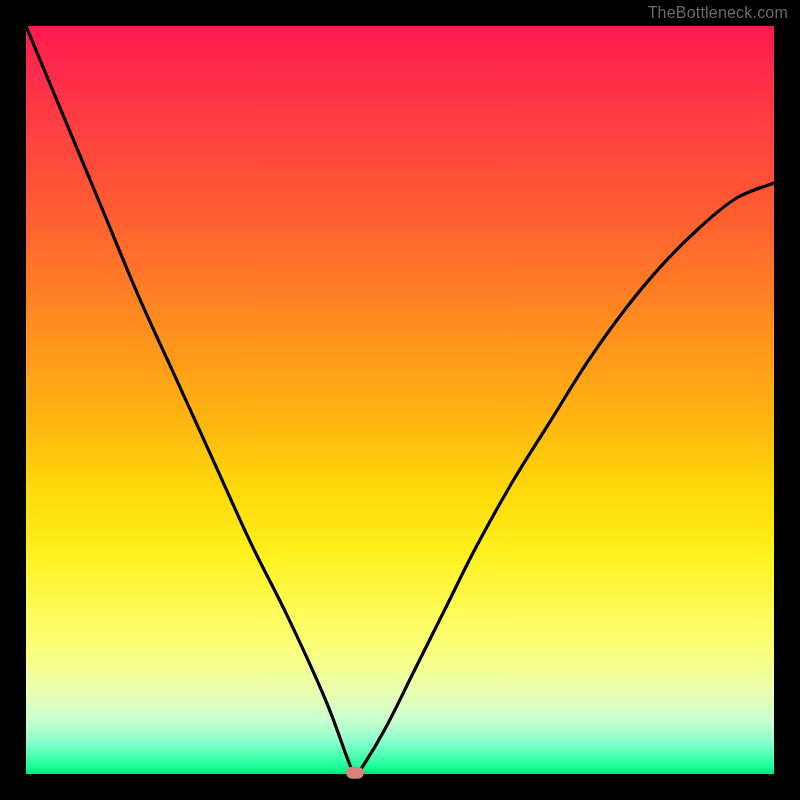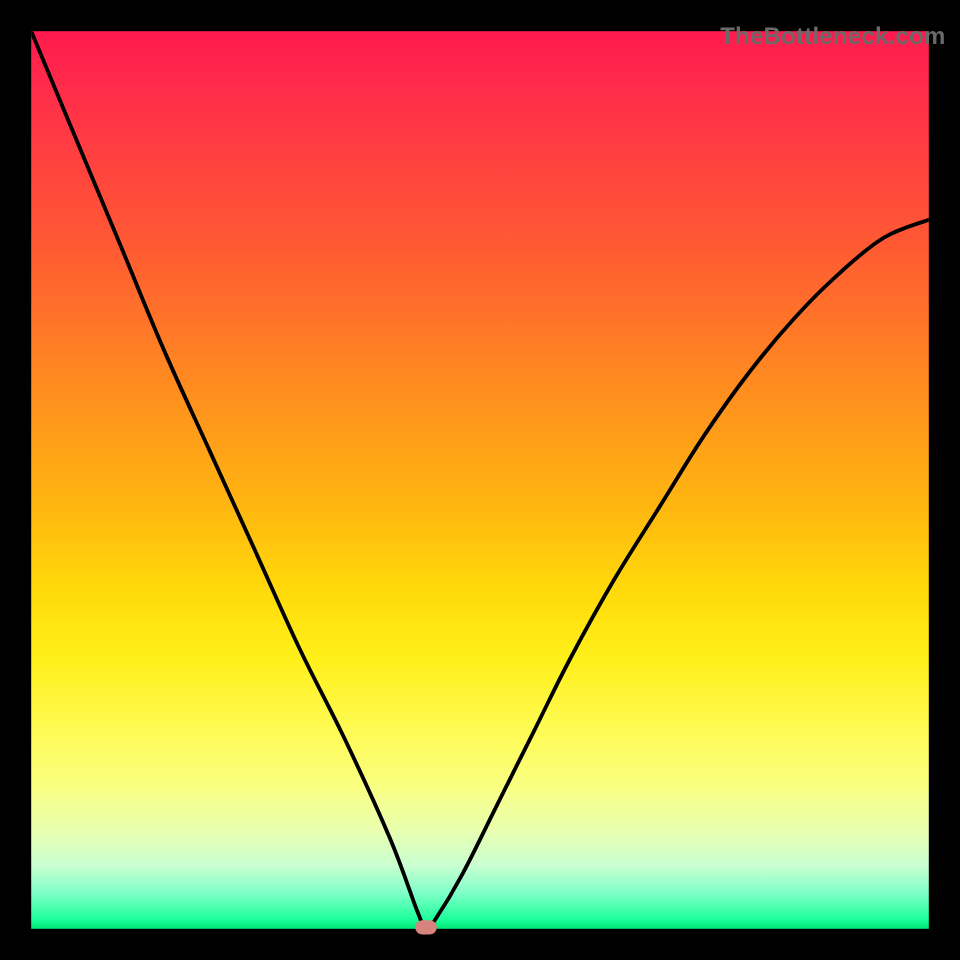--- a/index.html
+++ b/index.html
@@ -12,25 +12,25 @@
     font-family: Arial, Helvetica, sans-serif;
   }
   .frame {
     position: relative;
     width: 800px;
     height: 800px;
     background: #000;
   }
   .watermark {
     position: absolute;
-    top: 20px;
+    top: 4px;
     right: 12px;
     color: #6a6a6a;
-    font-size: 20px;
-    font-weight: 700;
+    font-size: 16px;
+    font-weight: 400;
     letter-spacing: 0.2px;
     z-index: 10;
   }
   .plot-area {
     position: absolute;
     left: 26px;
     top: 26px;
     width: 748px;
     height: 748px;
     

